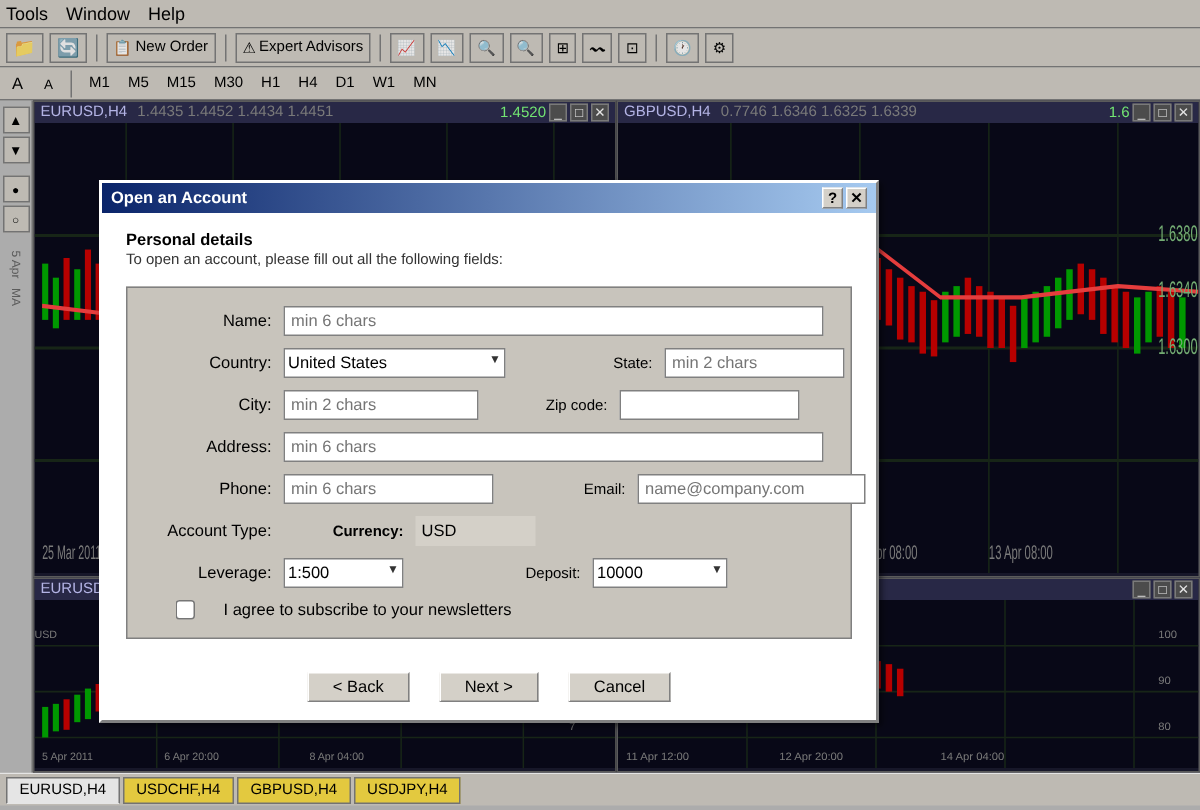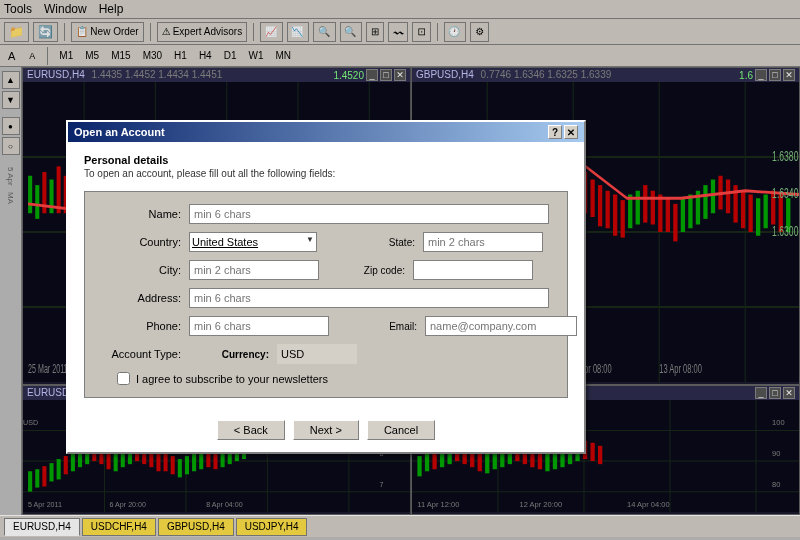--- a/index.html
+++ b/index.html
@@ -57,24 +57,24 @@
     .form-area { background: #c8c4bc; border: 1px solid #808080; padding: 12px 16px; }
     .form-row { display: flex; align-items: center; margin-bottom: 8px; gap: 8px; }
     .form-label { color: #000; font-size: 11px; text-align: right; min-width: 80px; }
     .form-input { background: #fff; border: 1px solid #808080; height: 20px; padding: 1px 4px; font-size: 11px; font-family: Tahoma, Arial, sans-serif; }
     .form-input.hint { color: #c04040; font-style: normal; }
     .form-select { background: #fff; border: 1px solid #808080; height: 20px; padding: 1px 2px; font-size: 11px; font-family: Tahoma, Arial, sans-serif; appearance: none; -webkit-appearance: none; position: relative; }
     .select-wrapper { position: relative; display: inline-block; }
     .select-wrapper::after { content: '▼'; position: absolute; right: 3px; top: 3px; font-size: 8px; pointer-events: none; color: #333; }
     .form-label-right { color: #000; font-size: 10px; text-align: right; min-width: 60px; }
 
-    .checkbox-row { display: flex; align-items: center; gap: 6px; margin: 8px 0 0 16px; }
+    .checkbox-row { display: flex; align-items: center; gap: 19px; margin: 8px 0 0 16px; }
     .checkbox-label { font-size: 11px; color: #000; }
 
-    .modal-footer { display: flex; justify-content: center; gap: 8px; padding: 10px 16px 12px; }
+    .modal-footer { display: flex; justify-content: center; gap: 20px; padding: 10px 16px 12px; }
     .modal-btn { background: #d4d0c8; border: 1px solid #fff; border-right-color: #808080; border-bottom-color: #808080; padding: 3px 16px; font-size: 11px; cursor: pointer; font-family: Tahoma, Arial, sans-serif; min-width: 60px; }
 
     
     .chart-svg { width: 100%; height: 100%; }
   </style>
 </head>
 <body>
 
 <div class="menu-bar">
   <span class="menu-item">Tools</span>
@@ -472,21 +472,21 @@
       <div class="form-area">
 
         <div class="form-row">
           <span class="form-label">Name:</span>
           <input class="form-input hint" style="width: 360px;" type="text" placeholder="min 6 chars">
         </div>
 
         <div class="form-row">
           <span class="form-label">Country:</span>
           <div class="select-wrapper">
-            <select class="form-select" style="width:128px;text-decoration:underline;">
+            <select class="form-select" style="width:148px;">
               <option>United States</option>
               <option>United Kingdom</option>
               <option>Germany</option>
             </select>
           </div>
           <span class="form-label-right" style="margin-left:30px;">State:</span>
           <input class="form-input hint" style="width: 120px; color: rgb(192, 64, 64);" type="text" placeholder="min 2 chars">
         </div>
 
         <div class="form-row">
@@ -507,20 +507,37 @@
           <span class="form-label-right" style="margin-left:20px;">Email:</span>
           <input class="form-input" style="width: 160px;" type="text" placeholder="name@company.com">
         </div>
 
         <div class="form-row">
           <span class="form-label">Account Type:</span>
           <span class="form-label-right" style="margin-left:20px;font-weight:bold;">Currency:</span>
           <span class="form-input" style="width:80px;background:#d4d0c8;border:none;display:flex;align-items:center;">USD</span>
         </div>
 
+        <div class="form-row">
+          <span class="form-label">Leverage:</span>
+          <div class="select-wrapper">
+            <select class="form-select" style="width:80px;">
+              <option>1:500</option>
+              <option>1:200</option>
+              <option>1:100</option>
+            </select>
+          </div>
+          <span class="form-label-right" style="margin-left:50px;">Deposit:</span>
+          <div class="select-wrapper">
+            <select class="form-select" style="width:90px;">
+              <option>10000</option>
+              <option>5000</option>
+            </select>
+          </div>
+        </div>
 
         <div class="checkbox-row">
           <input type="checkbox" style="">
           <span class="checkbox-label">I agree to subscribe to your newsletters</span>
         </div>
 
       </div>
     </div>
 
     <div class="modal-footer">

